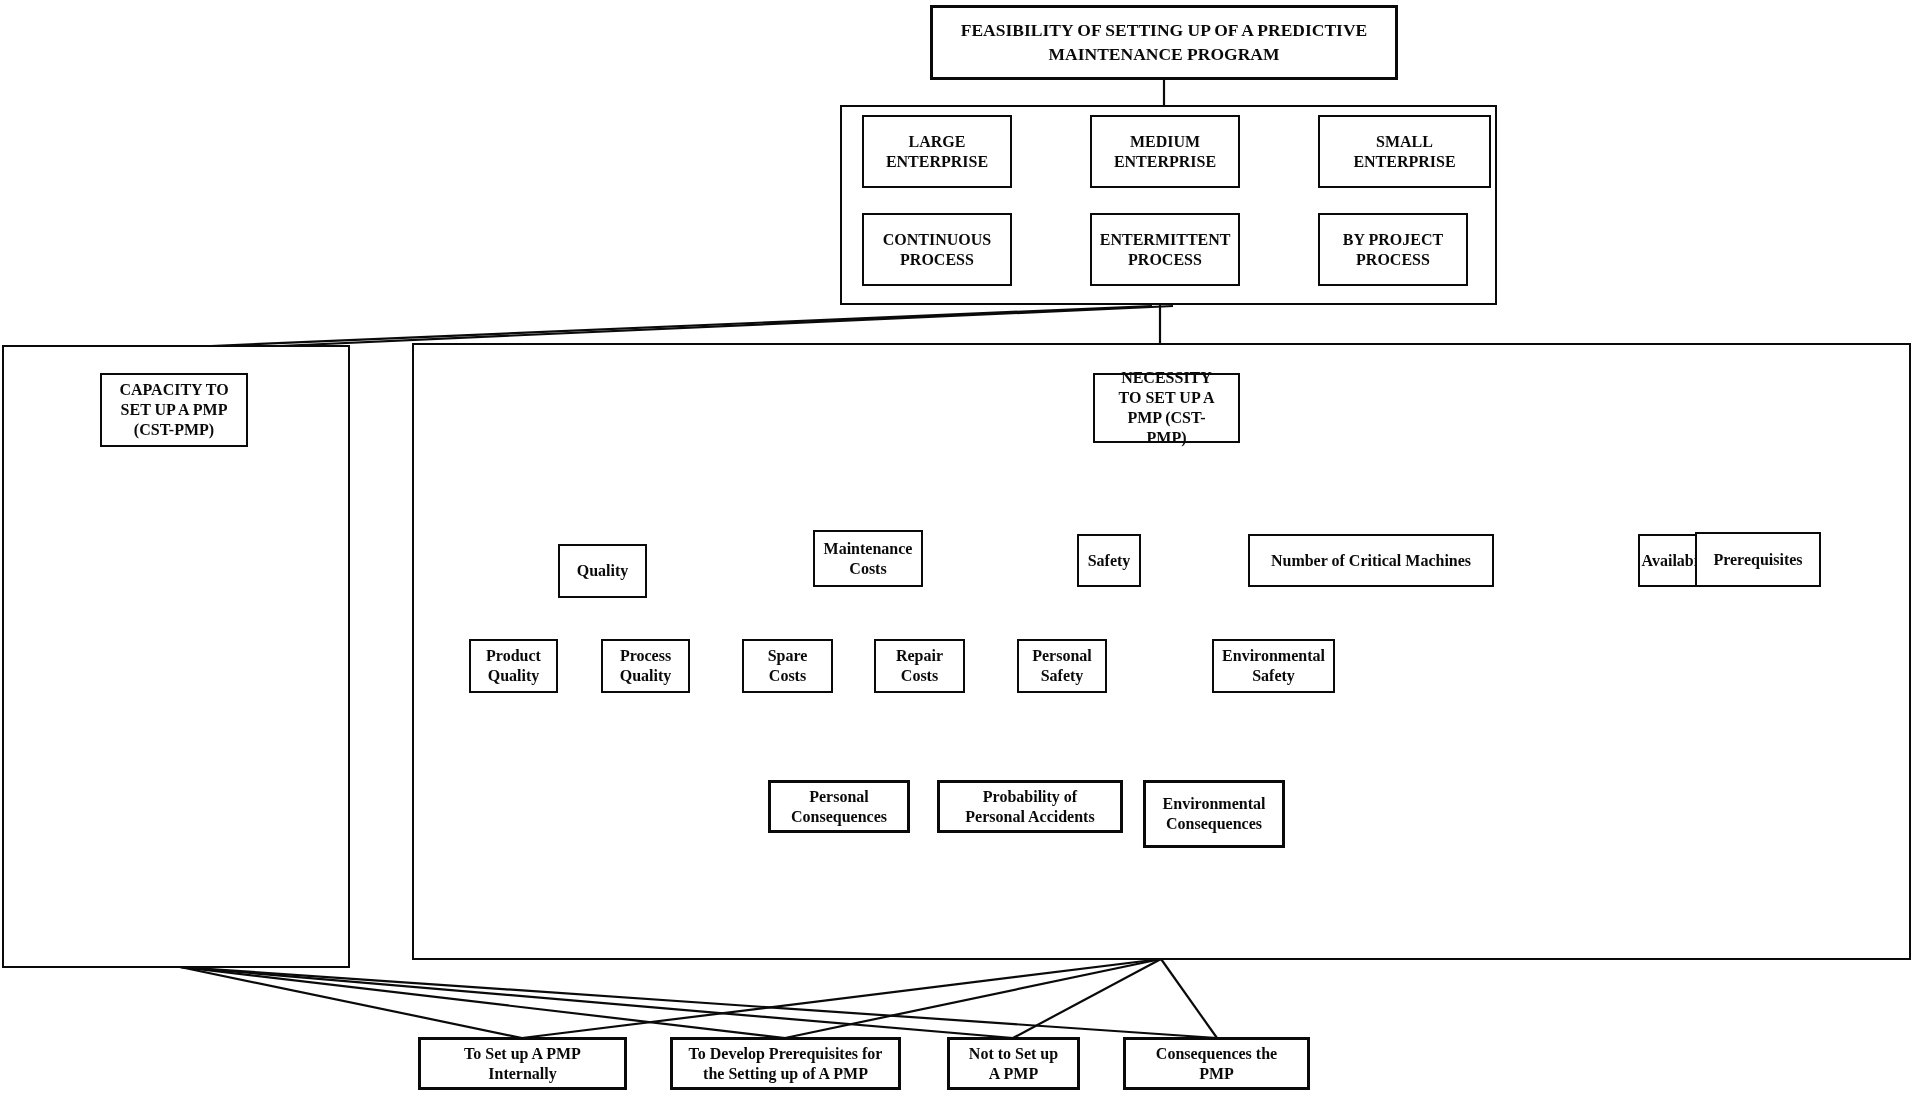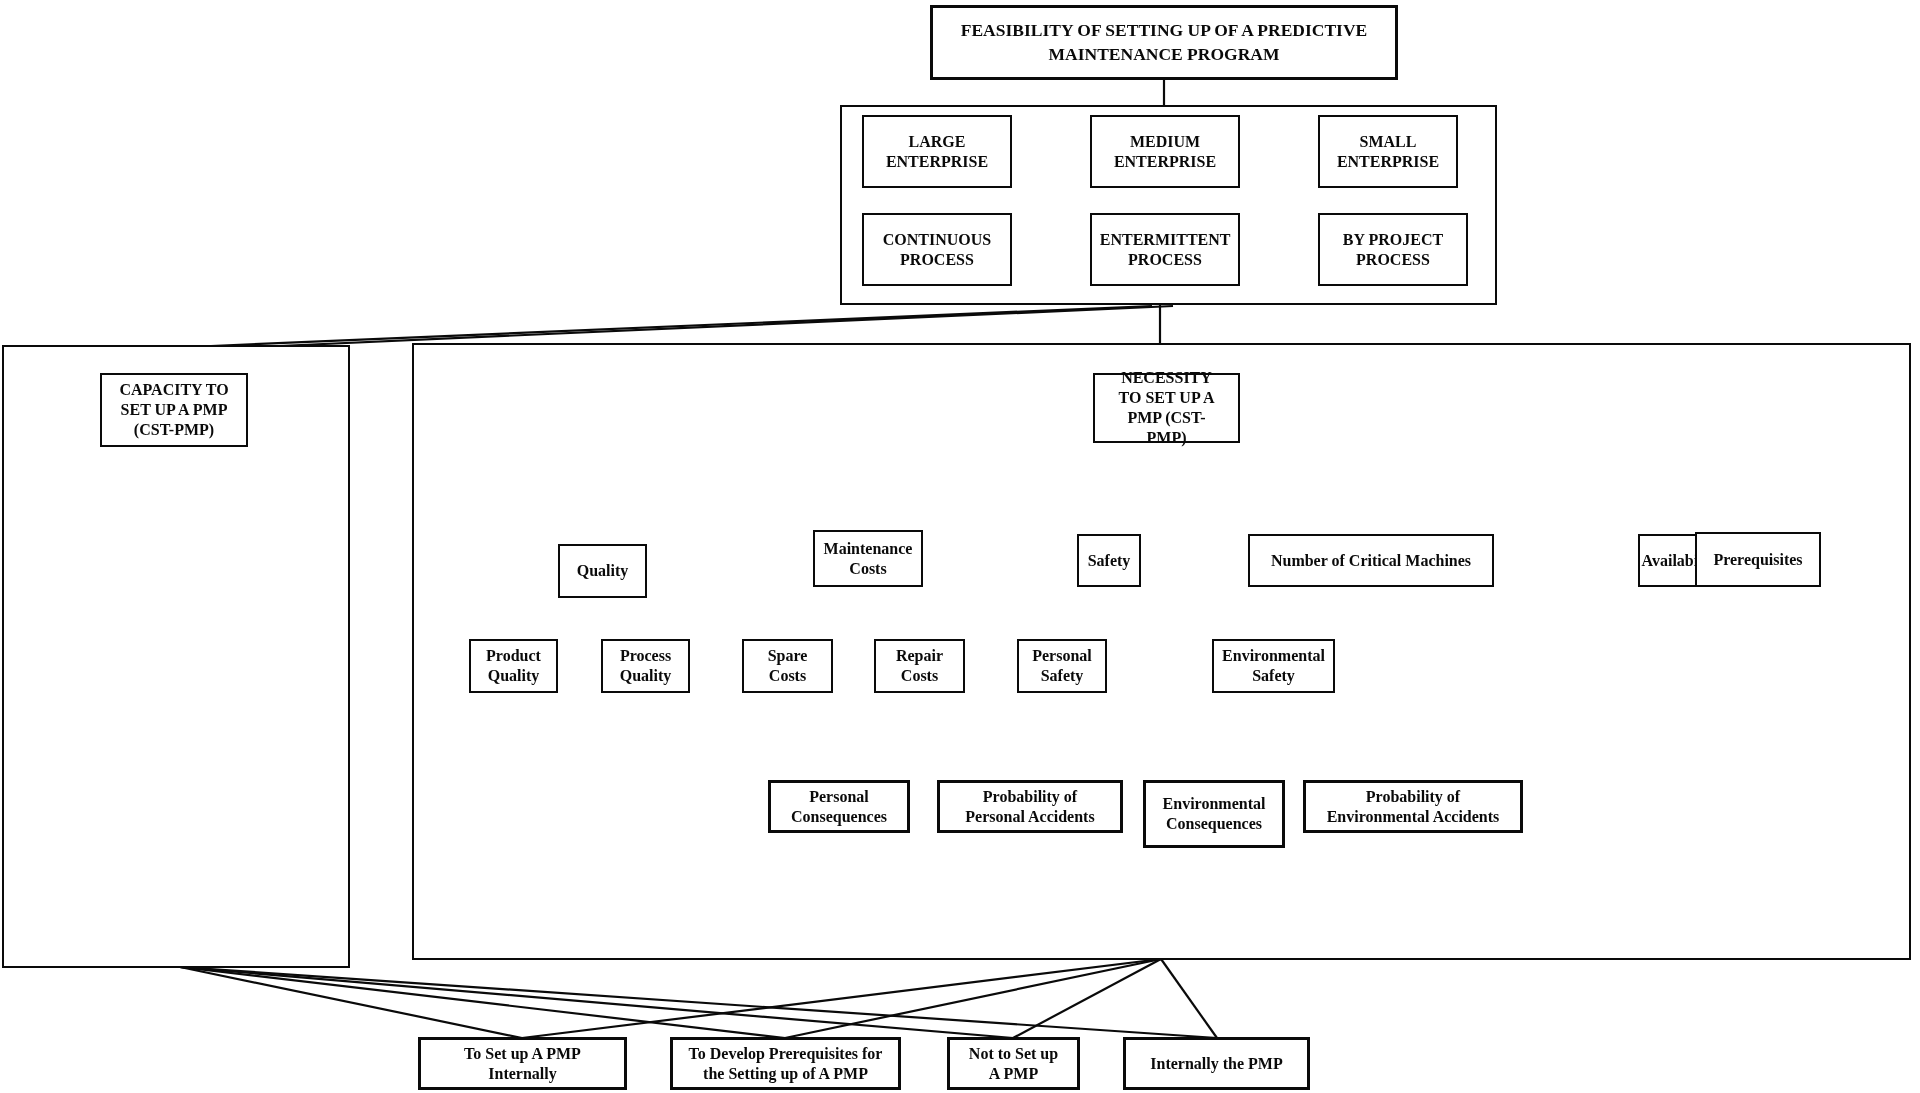--- a/index.html
+++ b/index.html
@@ -102,21 +102,21 @@
     <line x1="1161" y1="959" x2="1013" y2="1038"></line>
     <line x1="1161" y1="959" x2="1217" y2="1038"></line>
   </svg>
 
   <div class="node" id="title-node" style="left:930px;top:5px;width:468px;height:75px">FEASIBILITY OF SETTING UP OF A PREDICTIVE MAINTENANCE PROGRAM</div>
 
   <div class="container" style="left:840px;top:105px;width:657px;height:200px"></div>
 
   <div class="node" style="left:862px;top:115px;width:150px;height:73px">LARGE ENTERPRISE</div>
   <div class="node" style="left:1090px;top:115px;width:150px;height:73px">MEDIUM ENTERPRISE</div>
-  <div class="node" style="left:1318px;top:115px;width:140px;height:73px">SMALL ENTERPRISE</div>
+  <div class="node" style="left:1318px;top:115px;width:173px;height:73px">SMALL ENTERPRISE</div>
   <div class="node" style="left:862px;top:213px;width:150px;height:73px">CONTINUOUS PROCESS</div>
   <div class="node" style="left:1090px;top:213px;width:150px;height:73px">ENTERMITTENT PROCESS</div>
   <div class="node" style="left:1318px;top:213px;width:150px;height:73px">BY PROJECT PROCESS</div>
 
   <div class="container" style="left:2px;top:345px;width:348px;height:623px"></div>
   <div class="node" style="left:100px;top:373px;width:148px;height:74px">CAPACITY TO SET UP A PMP (CST-PMP)</div>
 
   <div class="container" style="left:412px;top:343px;width:1499px;height:617px"></div>
   <div class="node" style="left:1093px;top:373px;width:147px;height:70px">NECESSITY TO SET UP A PMP (CST-PMP)</div>
 
@@ -130,20 +130,19 @@
   <div class="node" style="left:469px;top:639px;width:89px;height:54px">Product Quality</div>
   <div class="node" style="left:601px;top:639px;width:89px;height:54px">Process Quality</div>
   <div class="node" style="left:742px;top:639px;width:91px;height:54px">Spare Costs</div>
   <div class="node" style="left:874px;top:639px;width:91px;height:54px">Repair Costs</div>
   <div class="node" style="left:1017px;top:639px;width:90px;height:54px">Personal Safety</div>
   <div class="node" style="left:1212px;top:639px;width:123px;height:54px">Environmental Safety</div>
 
   <div class="node thick" style="left:768px;top:780px;width:142px;height:53px">Personal Consequences</div>
   <div class="node thick" style="left:937px;top:780px;width:186px;height:53px">Probability of Personal Accidents</div>
   <div class="node thick" style="left:1143px;top:780px;width:142px;height:68px">Environmental Consequences</div>
-  <div class="node thick" style="left:1303px;top:780px;width:220px;height:53px">Probability of Environmental Accidents</div>
 
   <div class="node thick" style="left:418px;top:1037px;width:209px;height:53px">To Set up A PMP Internally</div>
   <div class="node thick" style="left:670px;top:1037px;width:231px;height:53px">To Develop Prerequisites for the Setting up of A PMP</div>
   <div class="node thick" style="left:947px;top:1037px;width:133px;height:53px">Not to Set up A PMP</div>
-  <div class="node thick" style="left:1123px;top:1037px;width:187px;height:53px">Internally the PMP</div>
+  <div class="node thick" style="left:1123px;top:1037px;width:187px;height:53px">Consequences the PMP</div>
 
 </div>
 
 </body></html>

